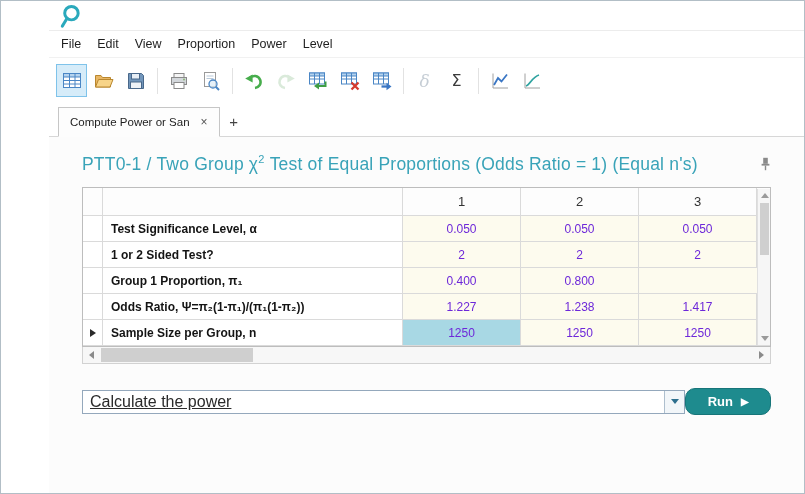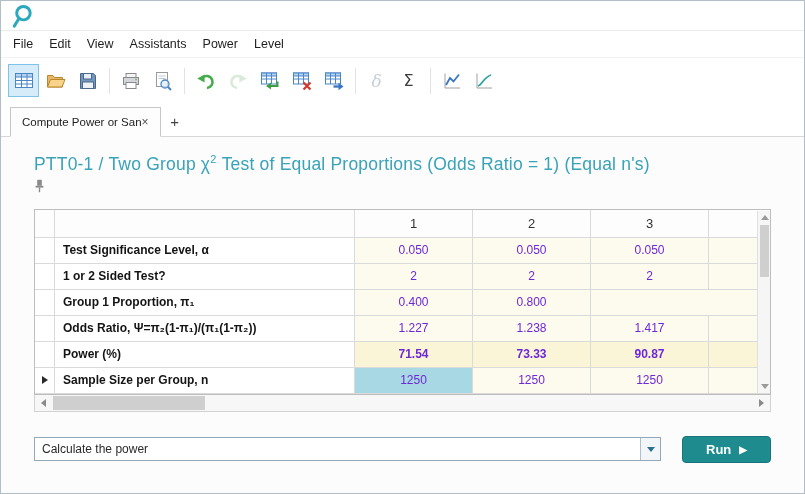--- a/index.html
+++ b/index.html
@@ -1,48 +1,48 @@
 <!DOCTYPE html>
 <html><head>
 <meta charset="utf-8">
 <style>
   * { margin:0; padding:0; box-sizing:border-box; }
   html,body { background:#eef1f3; }
   body { width:805px; height:494px; font-family:"Liberation Sans", sans-serif; }
   .window { width:805px; height:494px; background:#ffffff; border:1px solid #b2bec6;
-            display:flex; flex-direction:column; overflow:hidden; }
+            display:flex; flex-direction:column; overflow:hidden;padding-left:48px; }
 
   
   .titlebar { height:30px; padding:3px 0 0 9px; border-bottom:1px solid #ececec; }
 
   
   .menubar { height:27px; display:flex; align-items:center; padding-left:4px; border-bottom:1px solid #f1f1f1; }
   .menu-item { font-size:12.5px; color:#1e1e1e; padding:4px 8px; cursor:default; }
 
   
   .toolbar { height:45px; display:flex; align-items:center; padding-left:7px; }
   .tbtn { width:31px; height:33px; display:flex; align-items:center; justify-content:center;
           margin-right:1px; border:1px solid transparent; }
   .tbtn.selected { background:#d6ecf9; border-color:#7fc3ea; }
   .tbtn.disabled { opacity:.55; }
   .tsep { width:1px; height:26px; background:#e2e2e2; margin:0 5px; }
   .glyph-delta { font-family:"DejaVu Serif", serif; font-style:italic; font-size:17px; color:#97a5b3; }
   .glyph-sigma { font-family:"DejaVu Sans", sans-serif; font-size:16px; color:#3b3b3b; }
 
   
   .tabbar { height:34px; display:flex; align-items:flex-end; padding-left:9px; border-bottom:1px solid #d7d7d7; background:#fff; }
-  .tab { height:30px; margin-bottom:-1px; display:flex; align-items:center; background:#fdfdfd;
+  .tab { height:30px; margin-bottom:-1px; display:flex; align-items:center; gap:11px; background:#fdfdfd;
          border:1px solid #c6c6c6; border-bottom:1px solid #fdfdfd; padding:0 11px; font-size:11.5px; color:#1d1d1d; }
   .tab-close { color:#555; font-size:12px; line-height:1; cursor:default; }
   .newtab { width:28px; height:26px; display:flex; align-items:center; justify-content:center;
             font-size:15px; color:#444; margin-bottom:2px; }
 
   
   .content { flex:1; background:#fcfcfc; padding:14px 33px 0 33px; position:relative; }
-  .title-row { display:flex; align-items:flex-start; justify-content:space-between; margin:2px 0 12px;flex-direction:column; }
+  .title-row { display:flex; align-items:flex-start; justify-content:space-between; margin:2px 0 12px; }
   .page-title { color:#39a3b8; font-size:17.5px; letter-spacing:.2px; }
   .page-title sup { font-size:11px; }
   .pin-btn { margin-top:4px; }
 
   
   .table-outer { border:1px solid #bdbdbd; background:#fff; position:relative; }
   .trow { display:flex; height:26px; }
   .trow.header { height:28px; }
   .cell { border-right:1px solid #dadada; border-bottom:1px solid #dadada;
           font-size:12px; display:flex; align-items:center; color:#6d28d9; background:#fff; }
@@ -70,25 +70,25 @@
   .hscroll { height:17px; border:1px solid #d2d2d2; border-top:none; background:#f7f7f7; position:relative; }
   .hs-left, .hs-right { position:absolute; top:0; width:17px; height:16px; display:flex; align-items:center; justify-content:center; }
   .hs-left { left:0; } .hs-right { right:0; }
   .tri-l { width:0; height:0; border-top:4px solid transparent; border-bottom:4px solid transparent; border-right:5px solid #8a8a8a; }
   .tri-r { width:0; height:0; border-top:4px solid transparent; border-bottom:4px solid transparent; border-left:5px solid #8a8a8a; }
   .hthumb { position:absolute; left:18px; top:1px; width:152px; height:14px; background:#cfcfcf; }
 
   
   .footer { display:flex; align-items:center; margin-top:24px; }
   .combo { width:627px; height:24px; background:#fff; border:1px solid #94a8bc; display:flex; align-items:center; }
-  .combo-text { flex:1; font-size:12px; color:#2a2a2a; padding-left:7px; }
+  .combo-text { flex:1; font-size:16px; color:#2a2a2a; padding-left:7px;text-decoration:underline; }
   .combo-arrow { width:20px; height:22px; border-left:1px solid #aebfce; background:#f2f6f9;
                  display:flex; align-items:center; justify-content:center; }
   .chev { width:0; height:0; border-left:4px solid transparent; border-right:4px solid transparent; border-top:5px solid #2d6f8e; }
-  .run-btn { margin-left:auto; width:89px; height:27px; background:#1e8b8e; border:1px solid #177579; border-radius:4px;
+  .run-btn { margin-left:auto; width:89px; height:27px; background:#1e8b8e; border:1px solid #177579; border-radius:10px;
              color:#fff; font-size:13px; font-weight:bold; display:flex; align-items:center; justify-content:center; gap:8px; }
   .run-play { font-size:10px; }
 </style>
 </head>
 <body>
 
 <div class="window">
 
   <div class="titlebar">
     <span>
@@ -96,21 +96,21 @@
         <circle cx="13.5" cy="9.5" r="7" fill="none" stroke="#2aa9bc" stroke-width="3.1"></circle>
         <path d="M8.5 15.5 L4 23" stroke="#2aa9bc" stroke-width="3.1" stroke-linecap="round"></path>
       </svg>
     </span>
   </div>
 
   <div class="menubar">
     <span class="menu-item">File</span>
     <span class="menu-item">Edit</span>
     <span class="menu-item">View</span>
-    <span class="menu-item">Assistants</span>
+    <span class="menu-item">Proportion</span>
     <span class="menu-item">Power</span>
     <span class="menu-item">Level</span>
   </div>
 
   <div class="toolbar">
     <div class="tbtn selected">
       <svg width="20" height="20" viewBox="0 0 20 20">
         <rect x="1.5" y="2.5" width="17" height="14" fill="#fff" stroke="#4a86c5"></rect>
         <rect x="1.5" y="2.5" width="17" height="3.5" fill="#b5d3ee" stroke="#4a86c5"></rect>
         <line x1="7.5" y1="2.5" x2="7.5" y2="16.5" stroke="#4a86c5"></line>
@@ -280,28 +280,20 @@
 
       <div class="trow">
         <div class="cell ind"></div>
         <div class="cell labelc">Odds Ratio, Ψ=π₂(1-π₁)/(π₁(1-π₂))</div>
         <div class="cell valc">1.227</div>
         <div class="cell valc">1.238</div>
         <div class="cell valc">1.417</div>
         <div class="cell extrac"></div>
       </div>
 
-      <div class="trow power">
-        <div class="cell ind"></div>
-        <div class="cell labelc">Power (%)</div>
-        <div class="cell valc">71.54</div>
-        <div class="cell valc">73.33</div>
-        <div class="cell valc">90.87</div>
-        <div class="cell extrac"></div>
-      </div>
 
       <div class="trow sample">
         <div class="cell ind">
             <span class="row-arrow"></span>
           </div>
         <div class="cell labelc">Sample Size per Group, n</div>
         <div class="cell valc sel">1250</div>
         <div class="cell valc">1250</div>
         <div class="cell valc">1250</div>
         <div class="cell extrac"></div>

